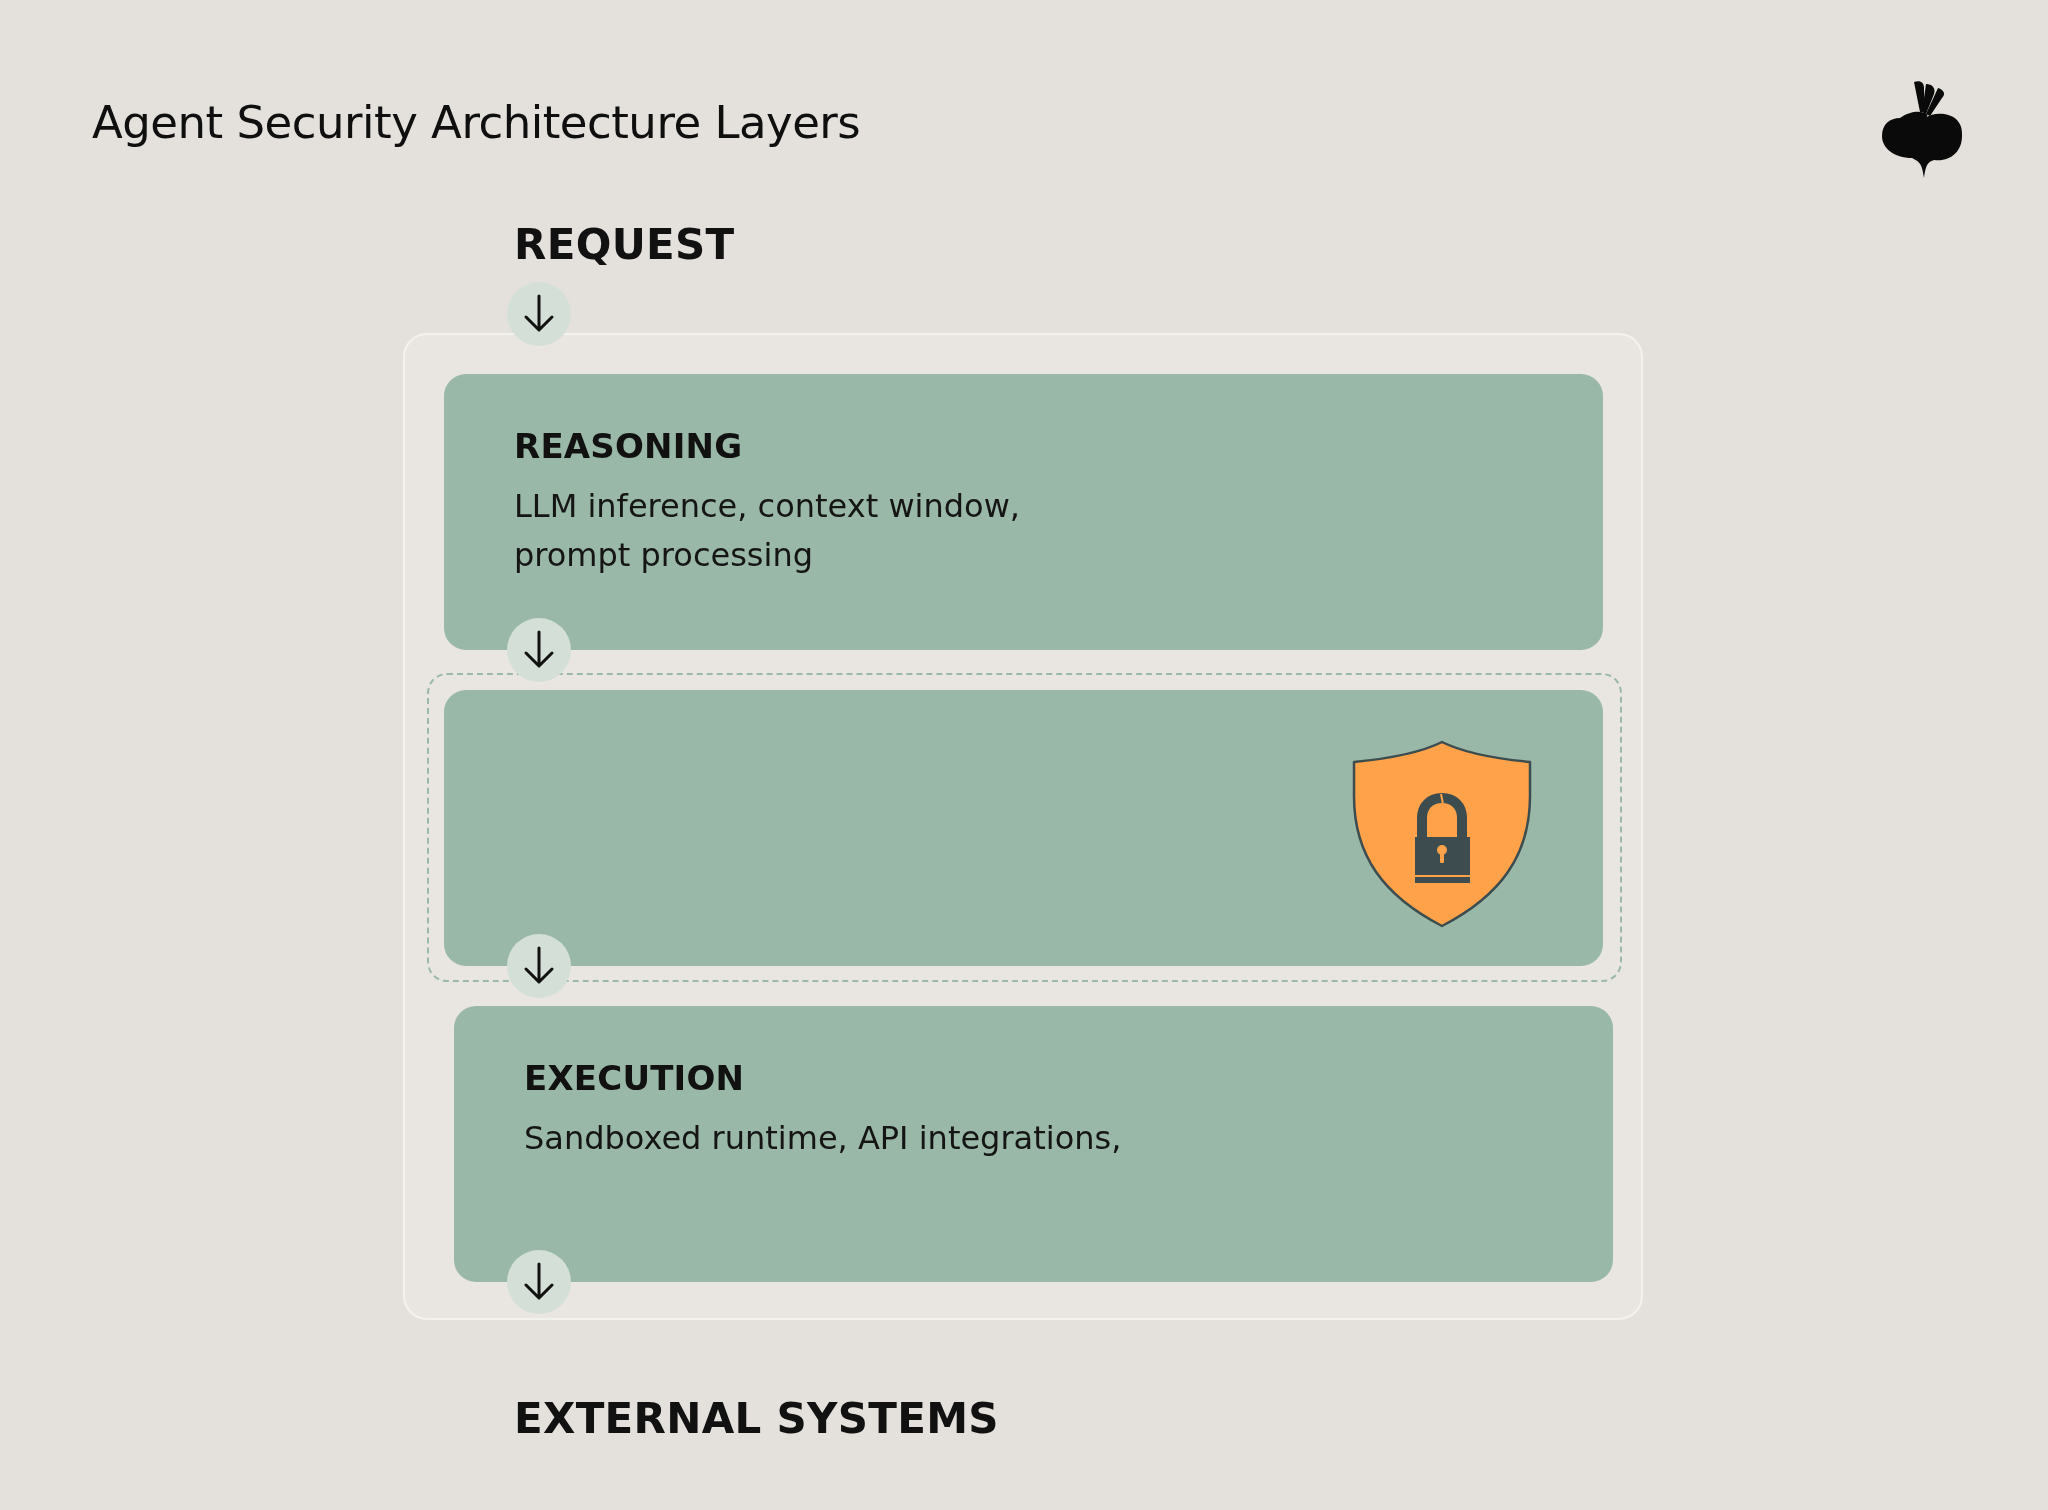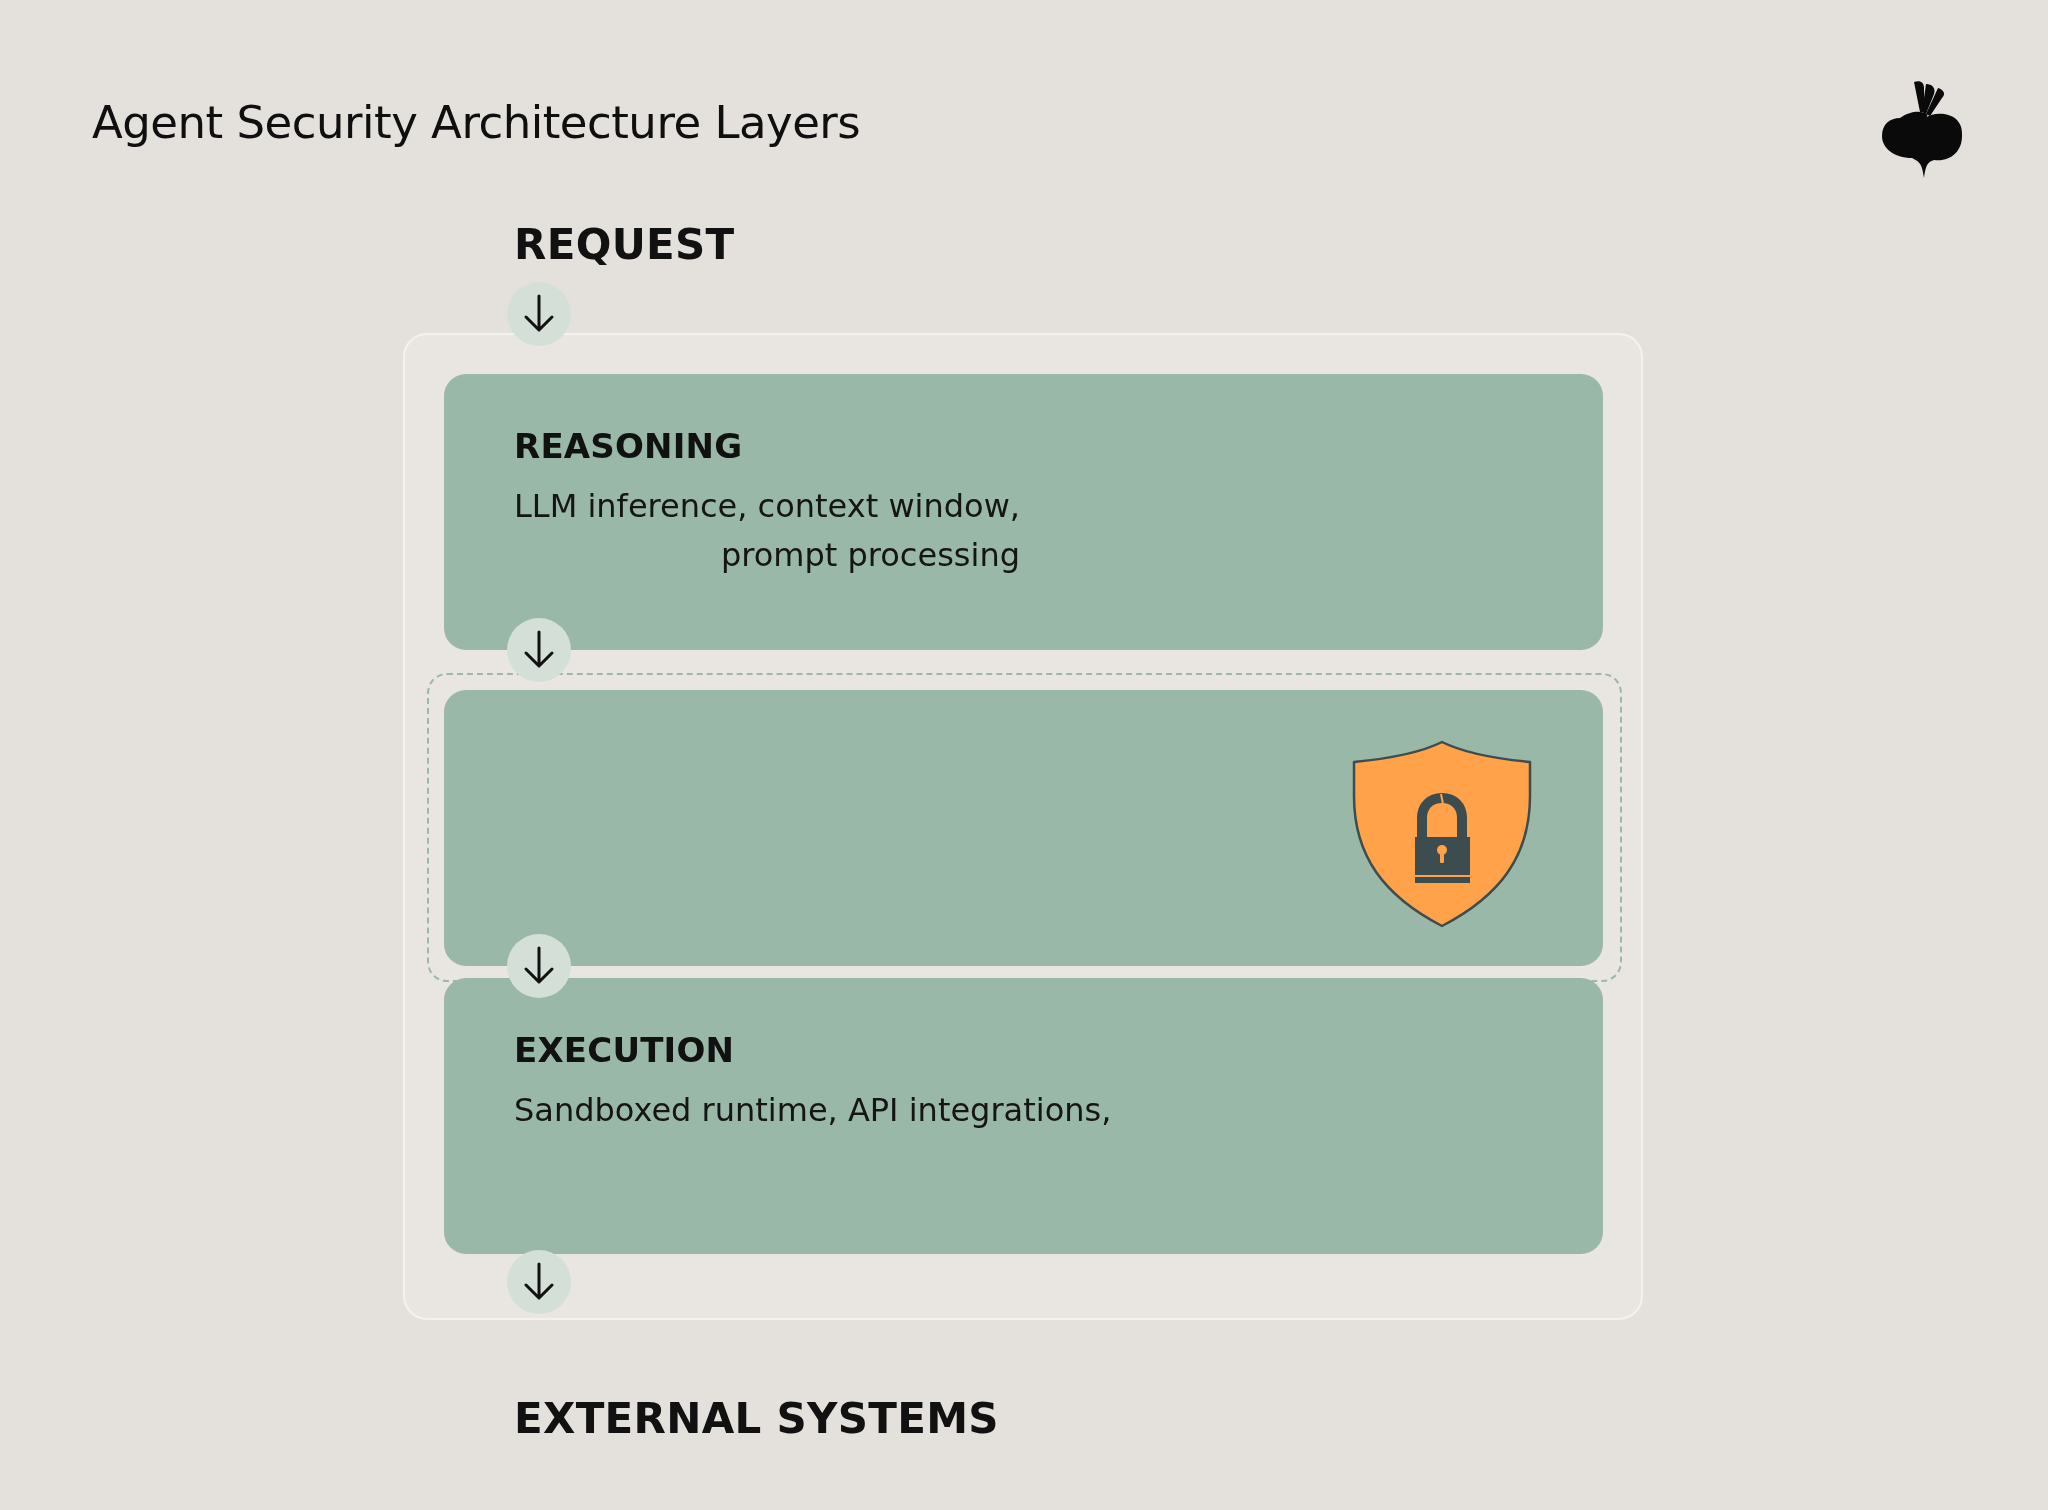--- a/index.html
+++ b/index.html
@@ -39,32 +39,32 @@
       border-radius: 20px;
       box-sizing: border-box;
     }
     .layer {
       position: absolute; left: 444px; width: 1159px; height: 276px;
       background: #9ab8a7;
       border-radius: 22px;
     }
     .layer.reasoning { top: 374px; }
     .layer.control { top: 690px; }
-    .layer.execution { top: 978px; }
+    .layer.execution { top: 1006px; margin-left: 10px; }
     .layer-name {
       position: absolute; left: 70px; top: 52px;
       font-size: 34px; font-weight: 600; color: #111;
       letter-spacing: 0.2px;
       text-align: center;
     }
     .layer-desc {
       position: absolute; left: 70px; top: 108px;
       font-size: 32px; line-height: 49px; color: #151515;
     }
-    .layer-desc span { display: block; text-align: right; }
+    .layer-desc span { display: block; }
     .arrow {
       position: absolute; left: 507px; width: 64px; height: 64px;
       border-radius: 50%; background: #d4dfd7;
       display: flex; align-items: center; justify-content: center;
     }
     .shield { position: absolute; left: 900px; top: 46px; width: 196px; height: 196px; }
   </style>
 </head>
 <body>
 

